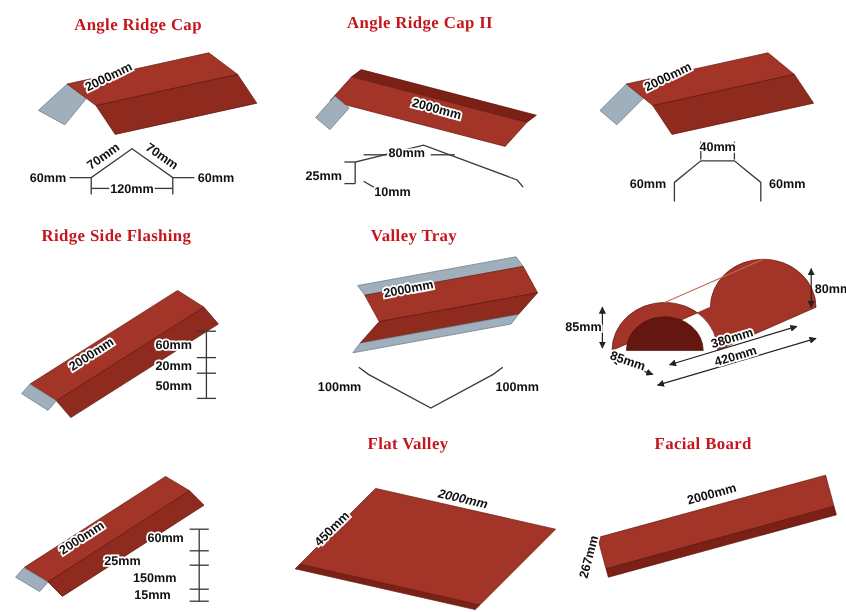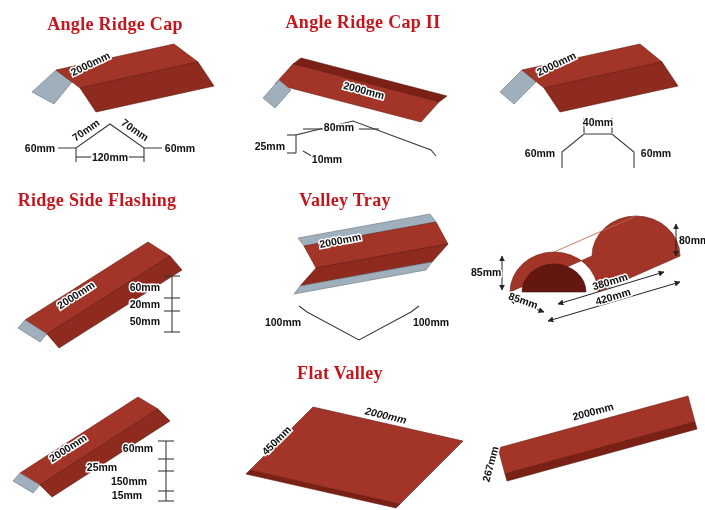--- a/index.html
+++ b/index.html
@@ -1,21 +1,21 @@
 <!DOCTYPE html>
 <html style="--title_red: #c4161c; --shape_red: #a23528; --shape_mid: #8e2a1e; --shape_dark: #7a2015; --shape_deep: #641710; --steel_gray: #9fafbc; --dim_text: #101010; --background: #ffffff;"><head>
 <meta charset="utf-8">
 <style>
   html,body{margin:0;padding:0;background:#fff;}
   #sheet{position:relative;width:705px;height:510px;background:#fff;overflow:hidden;
          font-family:"Liberation Sans",sans-serif;}
   .grid{display:grid;grid-template-columns:235px 235px 235px;grid-template-rows:180px 175px 155px;}
   .cell{position:relative;}
   .title{position:absolute;transform:translateX(-50%);white-space:nowrap;
-         font-family:"Liberation Serif",serif;font-weight:bold;font-size:18px;
+         font-family:"Liberation Serif",serif;font-weight:bold;font-size:14px;
          color:var(--title_red,#c4161c);letter-spacing:.3px;}
   svg.fig{position:absolute;left:0;top:0;width:100%;height:100%;}
   .face-main{fill:var(--shape_red,#a23528);stroke:#6b1a10;stroke-width:.6;}
   .face-mid{fill:var(--shape_mid,#8e2a1e);stroke:#5e150c;stroke-width:.6;}
   .face-dark{fill:var(--shape_dark,#7a2015);stroke:#5e150c;stroke-width:.6;}
   .face-deep{fill:var(--shape_deep,#641710);stroke:#4a0f0a;stroke-width:.6;}
   .face-steel{fill:var(--steel_gray,#9fafbc);stroke:#6c7680;stroke-width:.6;}
   .pl{fill:none;stroke:#3a3a3a;stroke-width:1.1;}
   .dl{fill:none;stroke:#222;stroke-width:1;}
   .dim{font-family:"Liberation Sans",sans-serif;font-weight:bold;font-size:10.5px;
@@ -44,21 +44,21 @@
       </g>
       <text class="dim" text-anchor="middle" transform="translate(88,133) rotate(-35)">70mm</text>
       <text class="dim" text-anchor="middle" transform="translate(133,133) rotate(35)">70mm</text>
       <text class="dim" text-anchor="middle" x="40" y="152">60mm</text>
       <text class="dim" text-anchor="middle" x="110" y="161">120mm</text>
       <text class="dim" text-anchor="middle" x="180" y="152">60mm</text>
     </svg>
   </div>
 
   <div class="cell">
-    <div class="title" style="left:128px;top:12px">Angle Ridge Cap II</div>
+    <div class="title" style="left:115px;top:12px">Angle Ridge Cap II</div>
     <svg class="fig" viewBox="0 0 235 180">
       <polygon class="face-dark" points="66,58 212,96 204,102 58,64"></polygon>
       <polygon class="face-main" points="58,64 204,102 186,122 40,84"></polygon>
       <polygon class="face-steel" points="28,98 44,80 56,90 40,108"></polygon>
       <text class="dim" text-anchor="middle" transform="translate(128,94) rotate(15)">2000mm</text>
       <g class="pl">
         <polyline points="61,153 61,135 118,121 196,150 201,156"></polyline>
         <line x1="52" y1="135" x2="61" y2="135"></line>
             <line x1="52" y1="153" x2="61" y2="153"></line>
         <line x1="68" y1="129" x2="88" y2="129"></line>
@@ -174,20 +174,21 @@
     <div class="title" style="left:105px;top:8px">Flat Valley</div>
     <svg class="fig" viewBox="0 0 235 155">
       <polygon class="face-dark" points="15,115 165,149 161,153 11,119"></polygon>
       <polygon class="face-main" points="15,115 78,52 228,86 165,149"></polygon>
       <text class="dim" text-anchor="middle" transform="translate(44,88) rotate(-45)">450mm</text>
       <text class="dim it" text-anchor="middle" transform="translate(150,64) rotate(13)">2000mm</text>
     </svg>
   </div>
 
   <div class="cell">
+    <div class="title" style="left:116px;top:8px">Facial Board</div>
     <svg class="fig" viewBox="0 0 235 155">
       <polygon class="face-main" points="28,93 218,41 225,67 35,119"></polygon>
       <polygon class="face-dark" points="35,119 225,67 227,74 37,126"></polygon>
       <text class="dim" text-anchor="middle" transform="translate(24,110) rotate(-75)">267mm</text>
       <text class="dim" text-anchor="middle" transform="translate(124,60) rotate(-15)">2000mm</text>
     </svg>
   </div>
 
 </div>
 </div>

